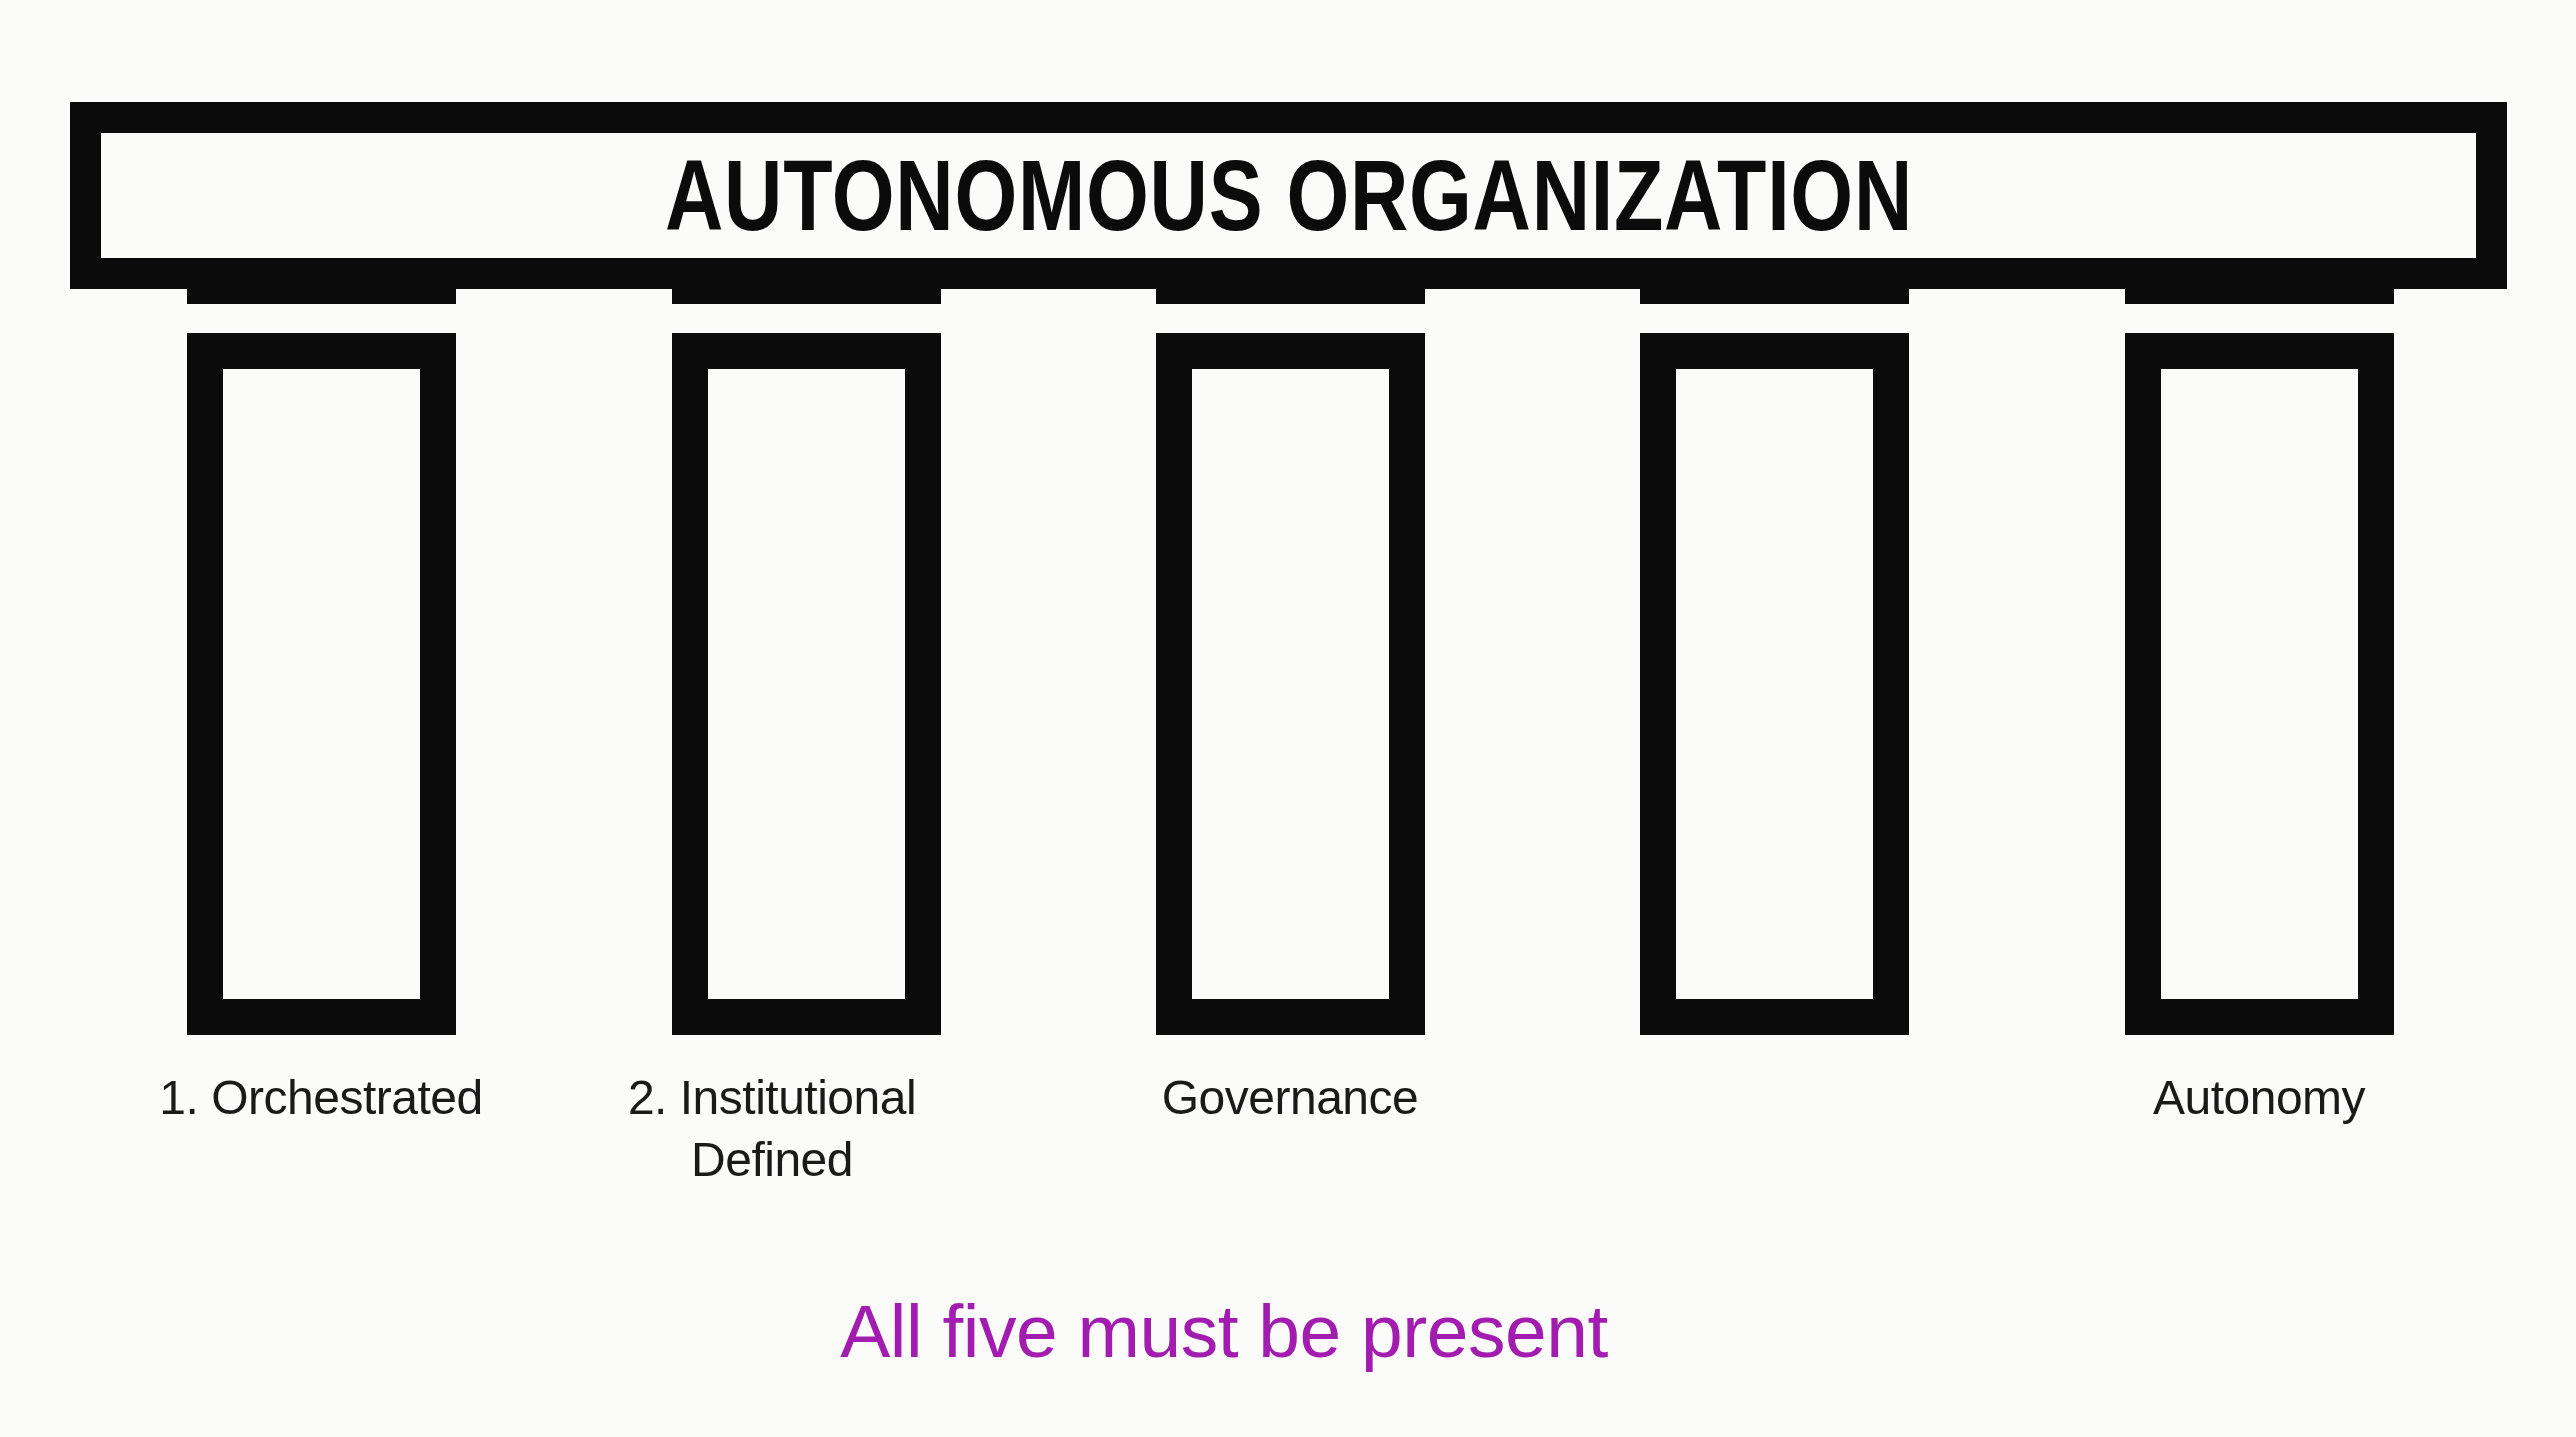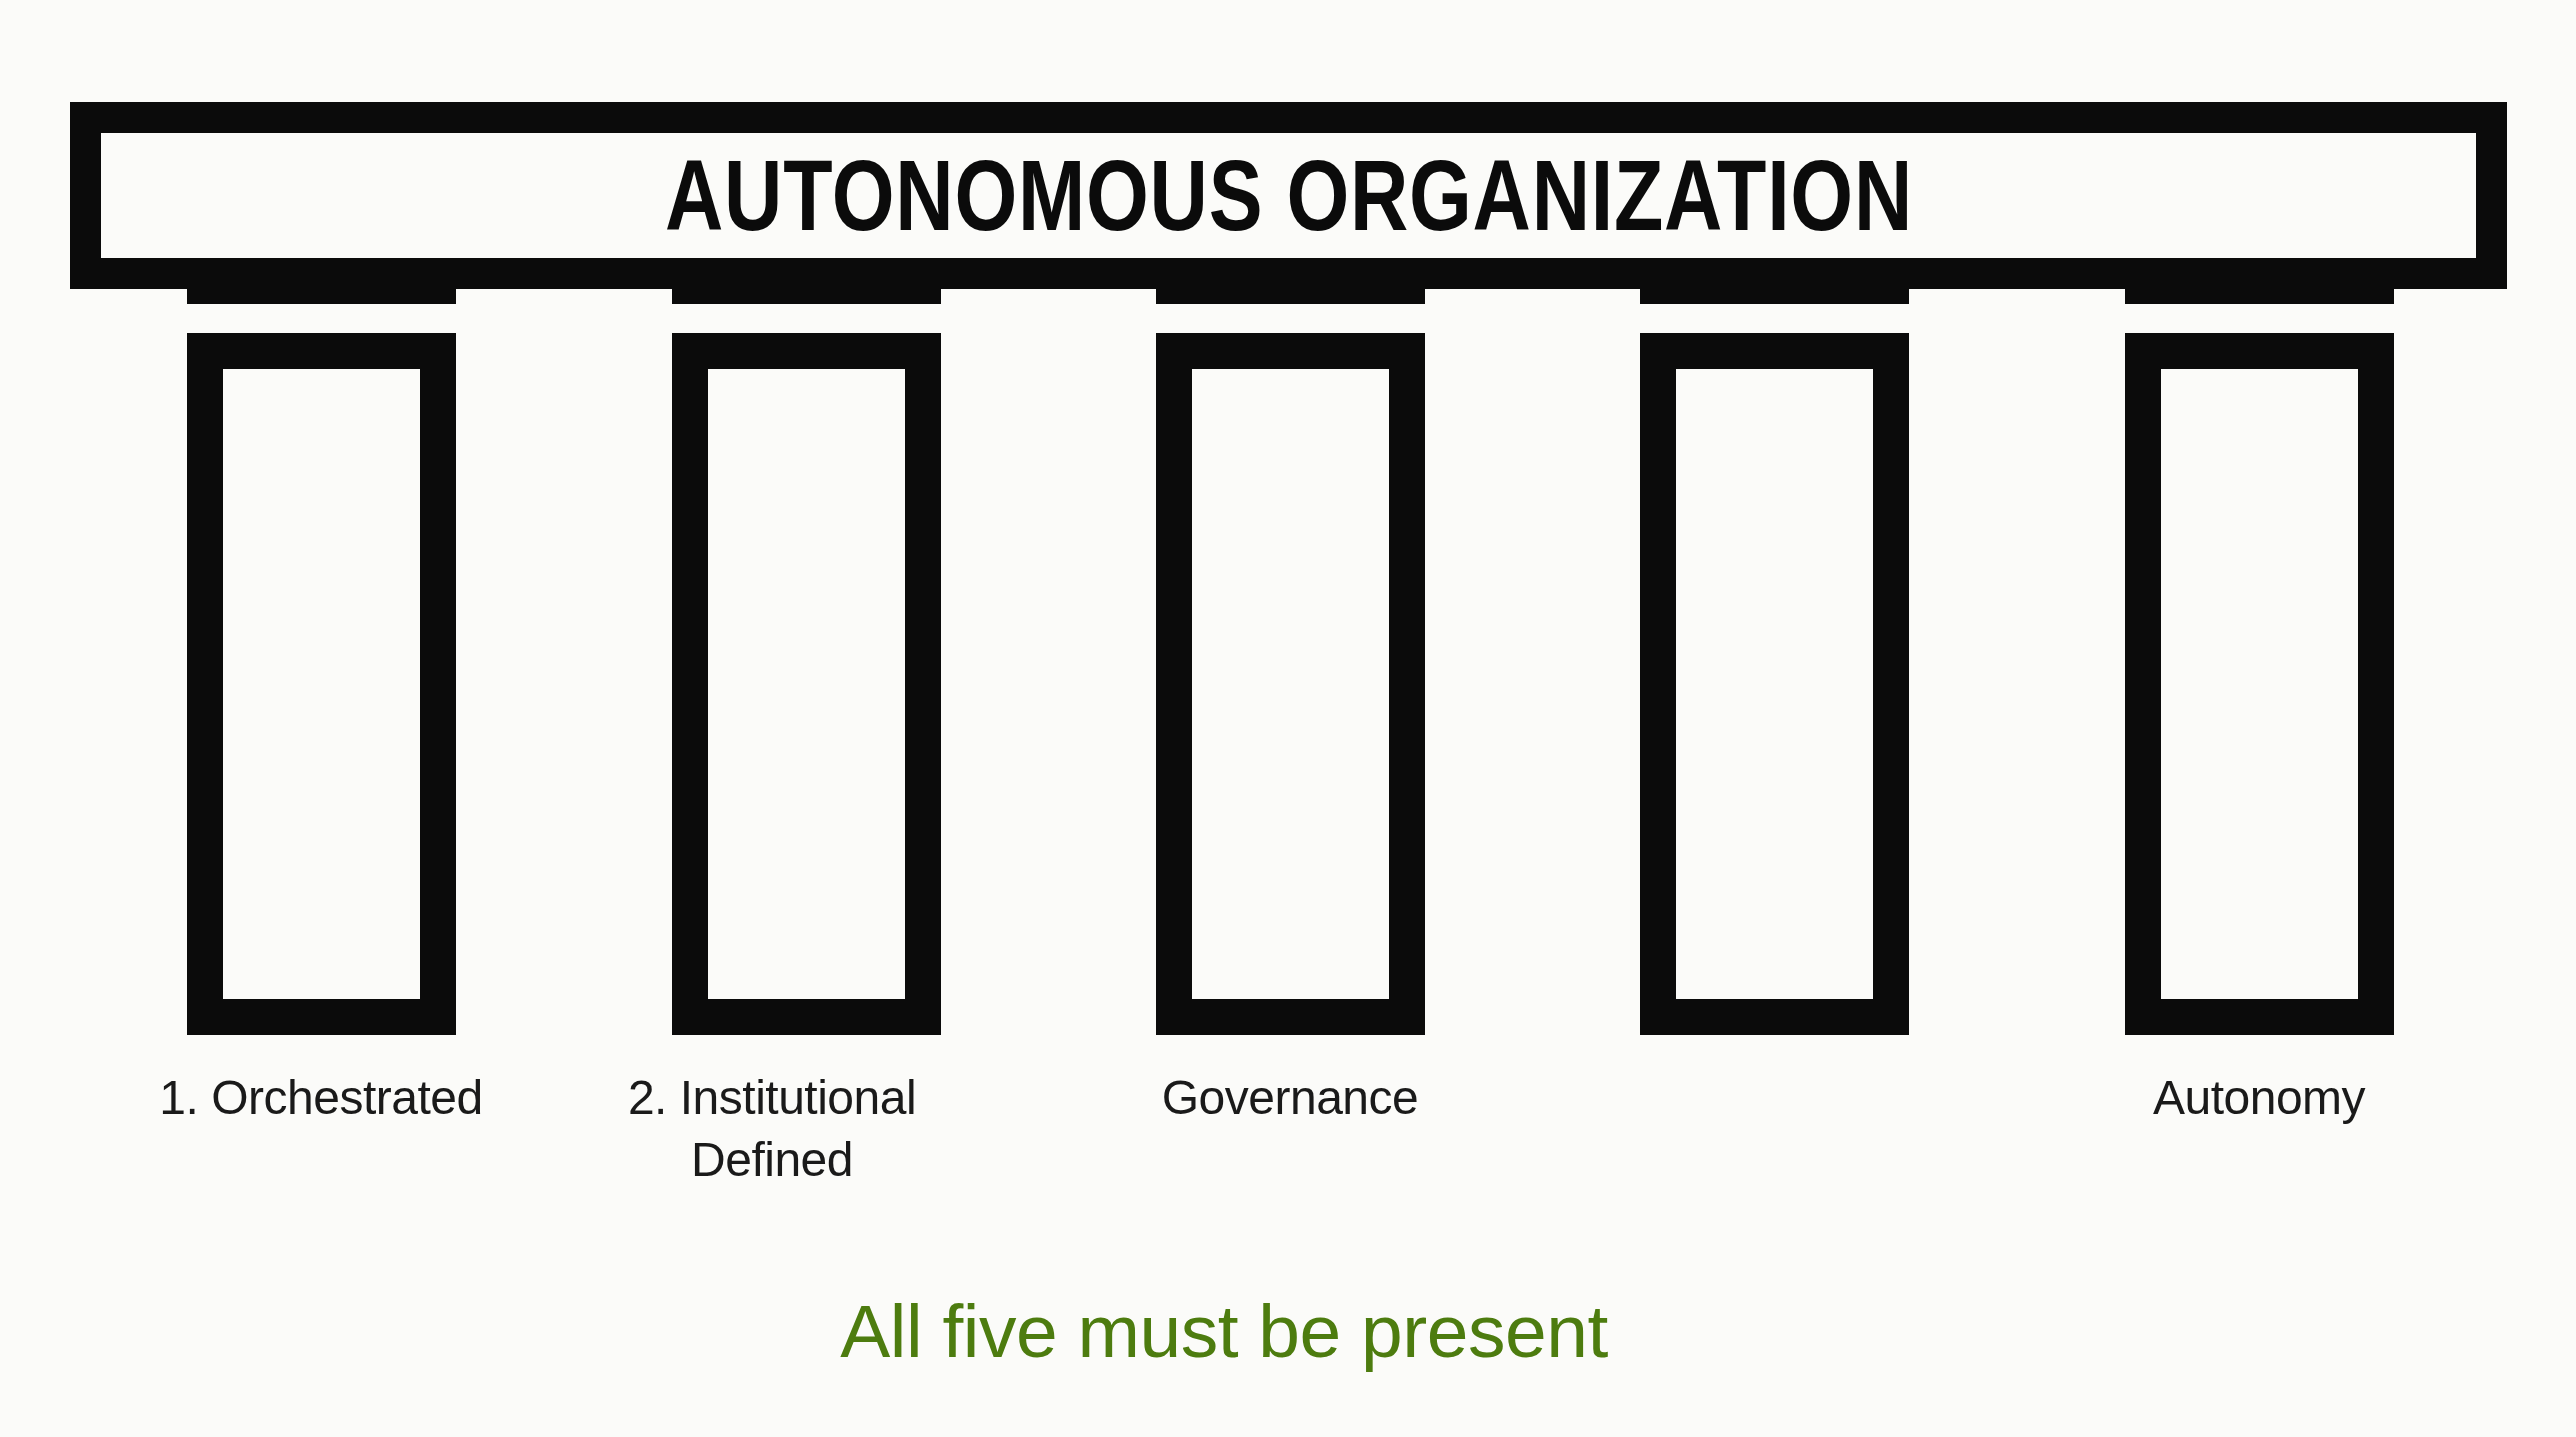--- a/index.html
+++ b/index.html
@@ -87,21 +87,21 @@
     white-space: nowrap;
   }
 
   
   .footer-note {
     position: absolute;
     left: 0;
     top: 1290px;
     width: 2448px;
     text-align: center;
-    color: #4d7c0f;
+    color: #a21caf;
     font-family: "Liberation Sans", sans-serif;
     font-size: 75px;
     line-height: 1.1;
     font-weight: 400;
     letter-spacing: -0.5px;
     white-space: nowrap;
   }
 </style>
 </head>
 <body>

